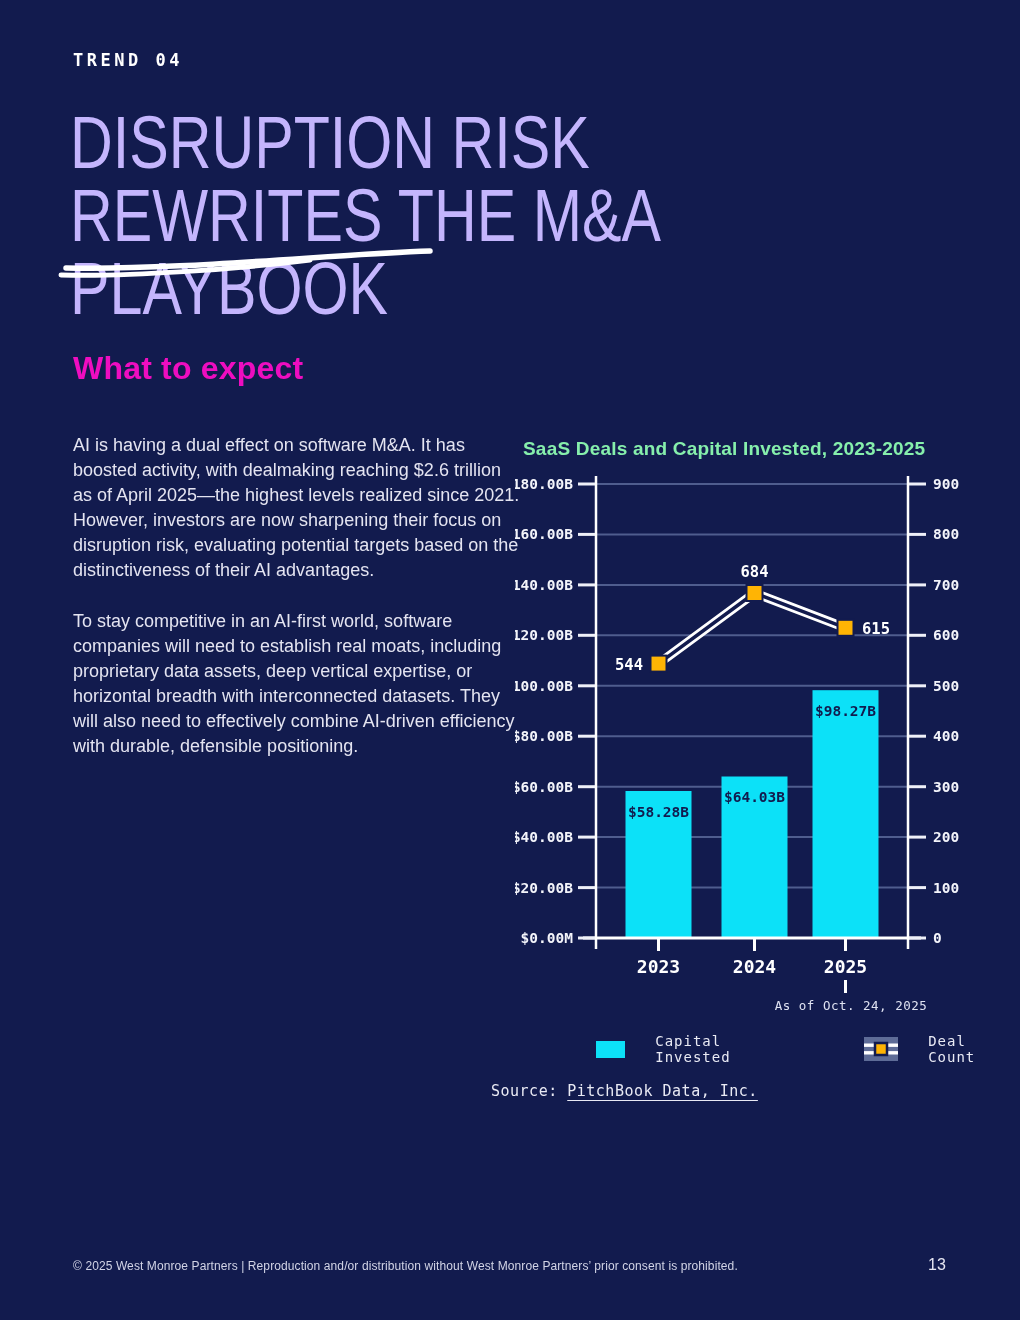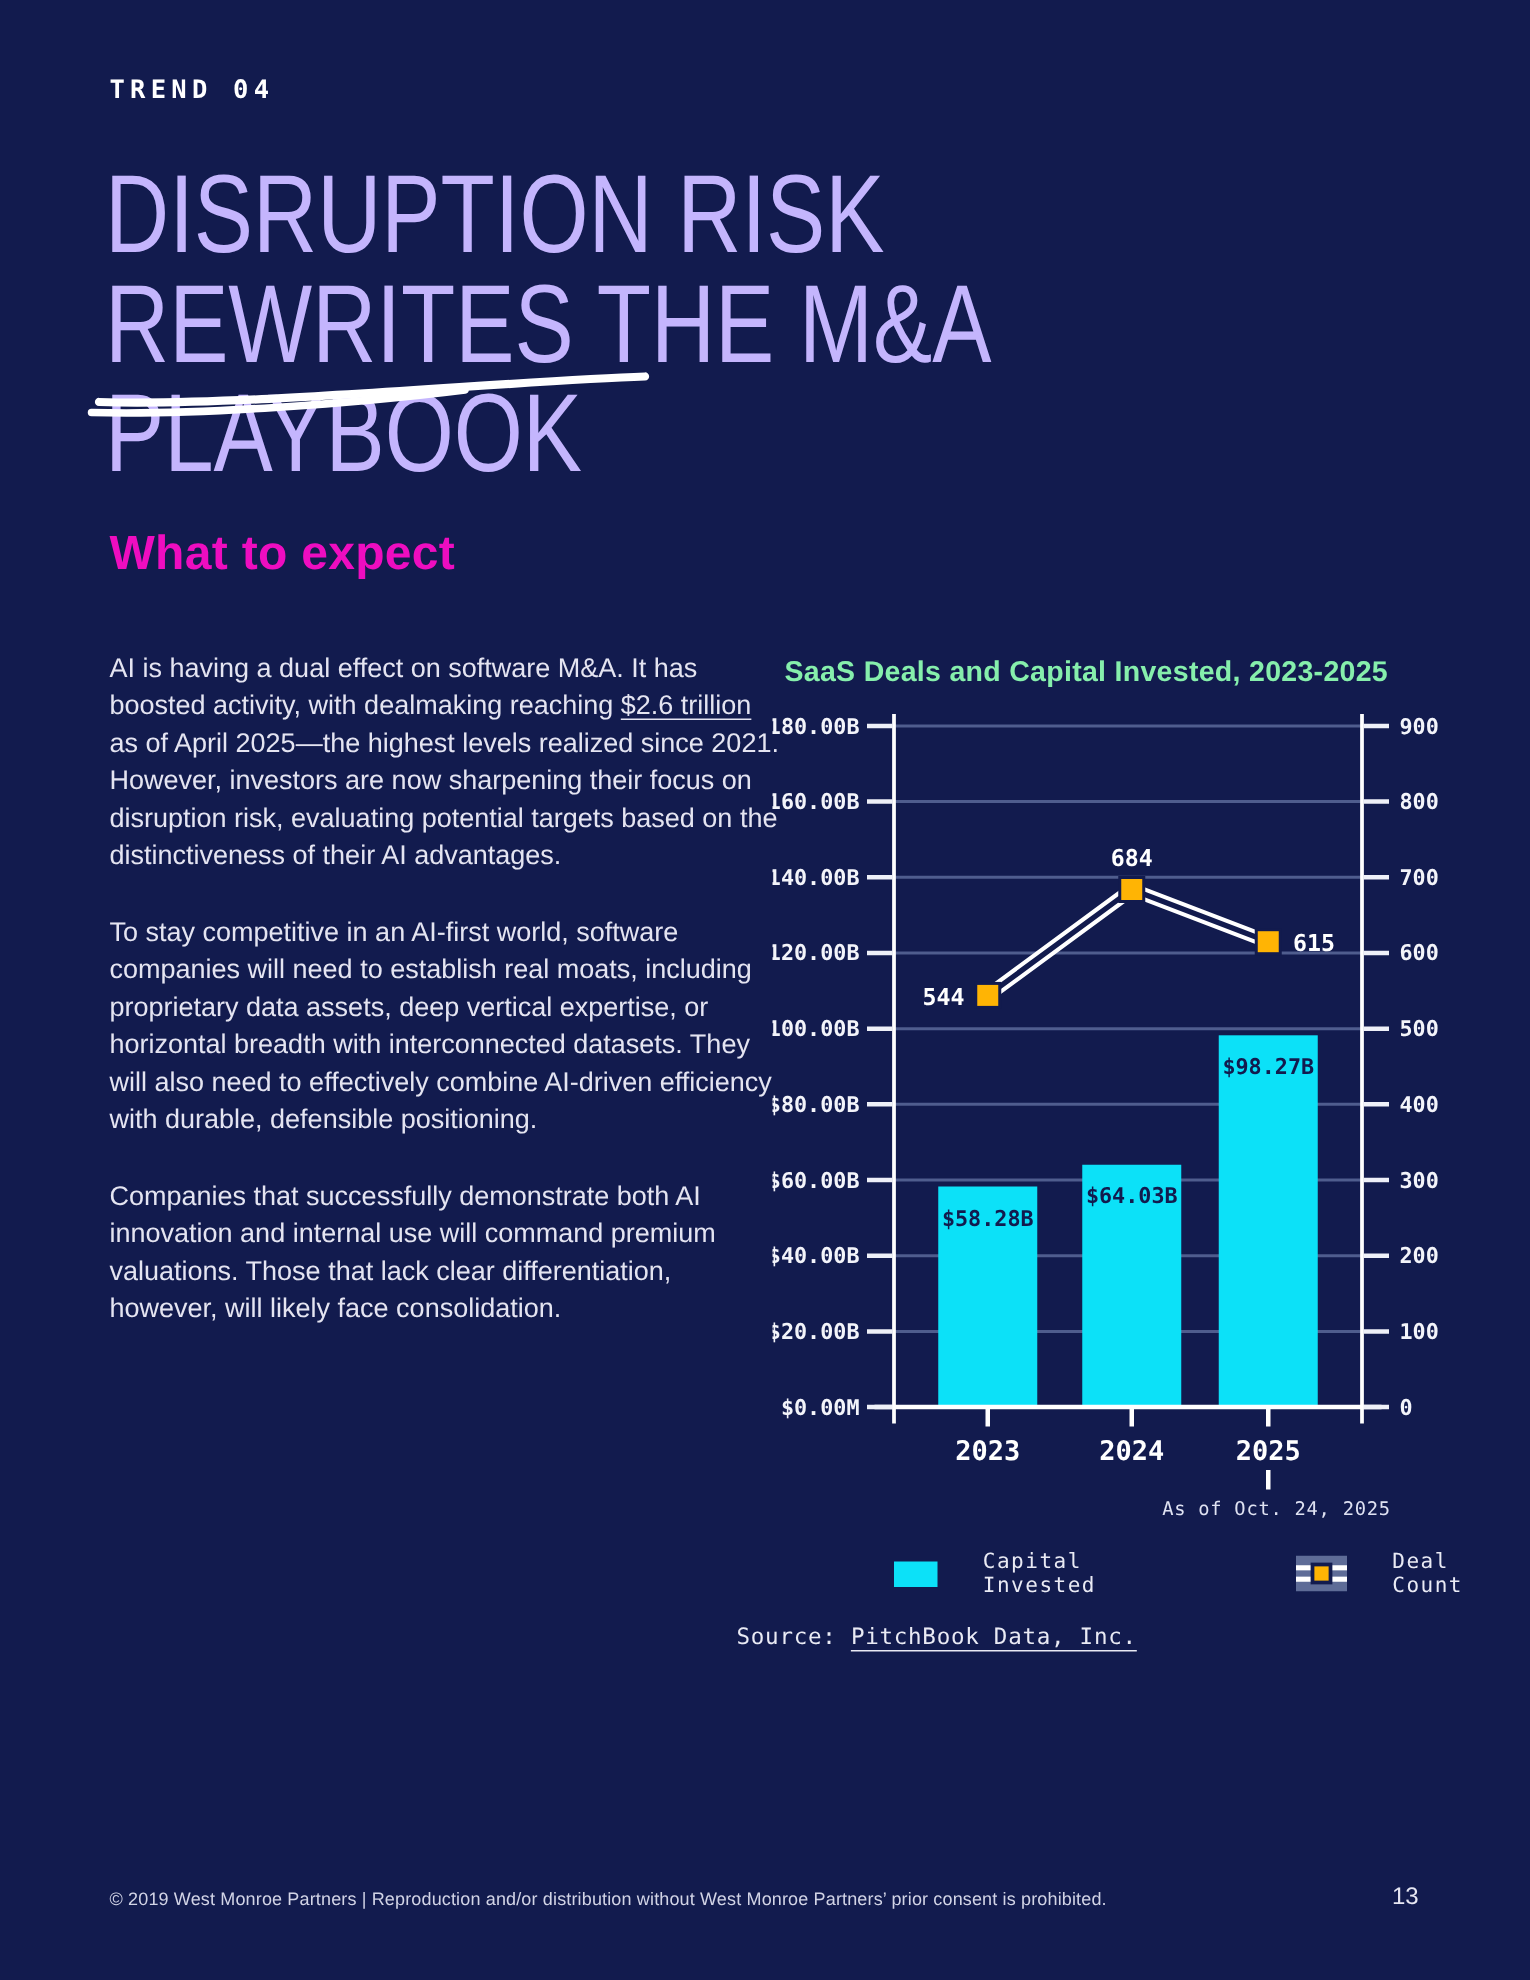--- a/index.html
+++ b/index.html
@@ -33,21 +33,21 @@
   .subtitle {
     position: absolute; left: 73px; top: 350px;
     font-size: 32px; font-weight: 700; color: #ee0dc0;
     letter-spacing: 0.2px;
   }
   .body-copy {
     position: absolute; left: 73px; top: 433px; width: 448px;
     font-size: 18px; line-height: 25px; color: #e4e4f1;
   }
   .body-copy p { margin-bottom: 26px; }
-  .inline-link { color: #e4e4f1; text-decoration: underline; text-underline-offset: 3px; cursor: pointer; }
+  .inline-link { color: #e4e4f1; text-underline-offset: 3px; cursor: pointer; }
 
   .chart-title {
     position: absolute; left: 523px; top: 438px;
     font-size: 19px; font-weight: 700; color: #86efac;
     letter-spacing: 0.2px; white-space: nowrap;
   }
   .plot-svg { position: absolute; left: 515px; top: 470px; }
 
   .legend {
     position: absolute; left: 596px; top: 1033px;
@@ -101,21 +101,20 @@
 <svg class="title-underline" viewBox="0 0 382 40">
   <path d="M 8 26 C 110 29 280 12 372 9" stroke="#ffffff" stroke-width="5.5" fill="none" stroke-linecap="round"></path>
   <path d="M 3 33 C 70 35 180 27 252 18" stroke="#ffffff" stroke-width="5" fill="none" stroke-linecap="round"></path>
 </svg>
 
 <div class="subtitle">What to expect</div>
 
 <div class="body-copy">
   <p><span>AI is having a dual effect on software M&amp;A. It has boosted activity, with dealmaking reaching </span><span class="inline-link">$2.6 trillion</span><span> as of April 2025—the highest levels realized since 2021. However, investors are now sharpening their focus on disruption risk, evaluating potential targets based on the distinctiveness of their AI advantages.</span></p>
   <p>To stay competitive in an AI-first world, software companies will need to establish real moats, including proprietary data assets, deep vertical expertise, or horizontal breadth with interconnected datasets. They will also need to effectively combine AI-driven efficiency with durable, defensible positioning.</p>
-  <p>Companies that successfully demonstrate both AI innovation and internal use will command premium valuations. Those that lack clear differentiation, however, will likely face consolidation.</p>
 </div>
 
 <div class="chart-title">SaaS Deals and Capital Invested, 2023-2025</div>
 
 <svg class="plot-svg" width="460" height="545" viewBox="0 0 460 545">
 
   <g stroke="#4f5d8e" stroke-width="2">
     <line x1="81" y1="14" x2="393" y2="14"></line>
     <line x1="81" y1="64.4" x2="393" y2="64.4"></line>
     <line x1="81" y1="114.9" x2="393" y2="114.9"></line>
@@ -237,15 +236,15 @@
     </svg>
   </span>
   <span>Deal Count</span>
 </div>
 
 <div class="source-line">
   <span>Source: </span><a>PitchBook Data, Inc.</a>
 </div>
 
 <div class="footer">
-  <span class="footer-text">© 2019 West Monroe Partners  |  Reproduction and/or distribution without West Monroe Partners’ prior consent is prohibited.</span>
+  <span class="footer-text">© 2025 West Monroe Partners  |  Reproduction and/or distribution without West Monroe Partners’ prior consent is prohibited.</span>
 </div>
 <div class="page-number">13</div>
 
 </body></html>

